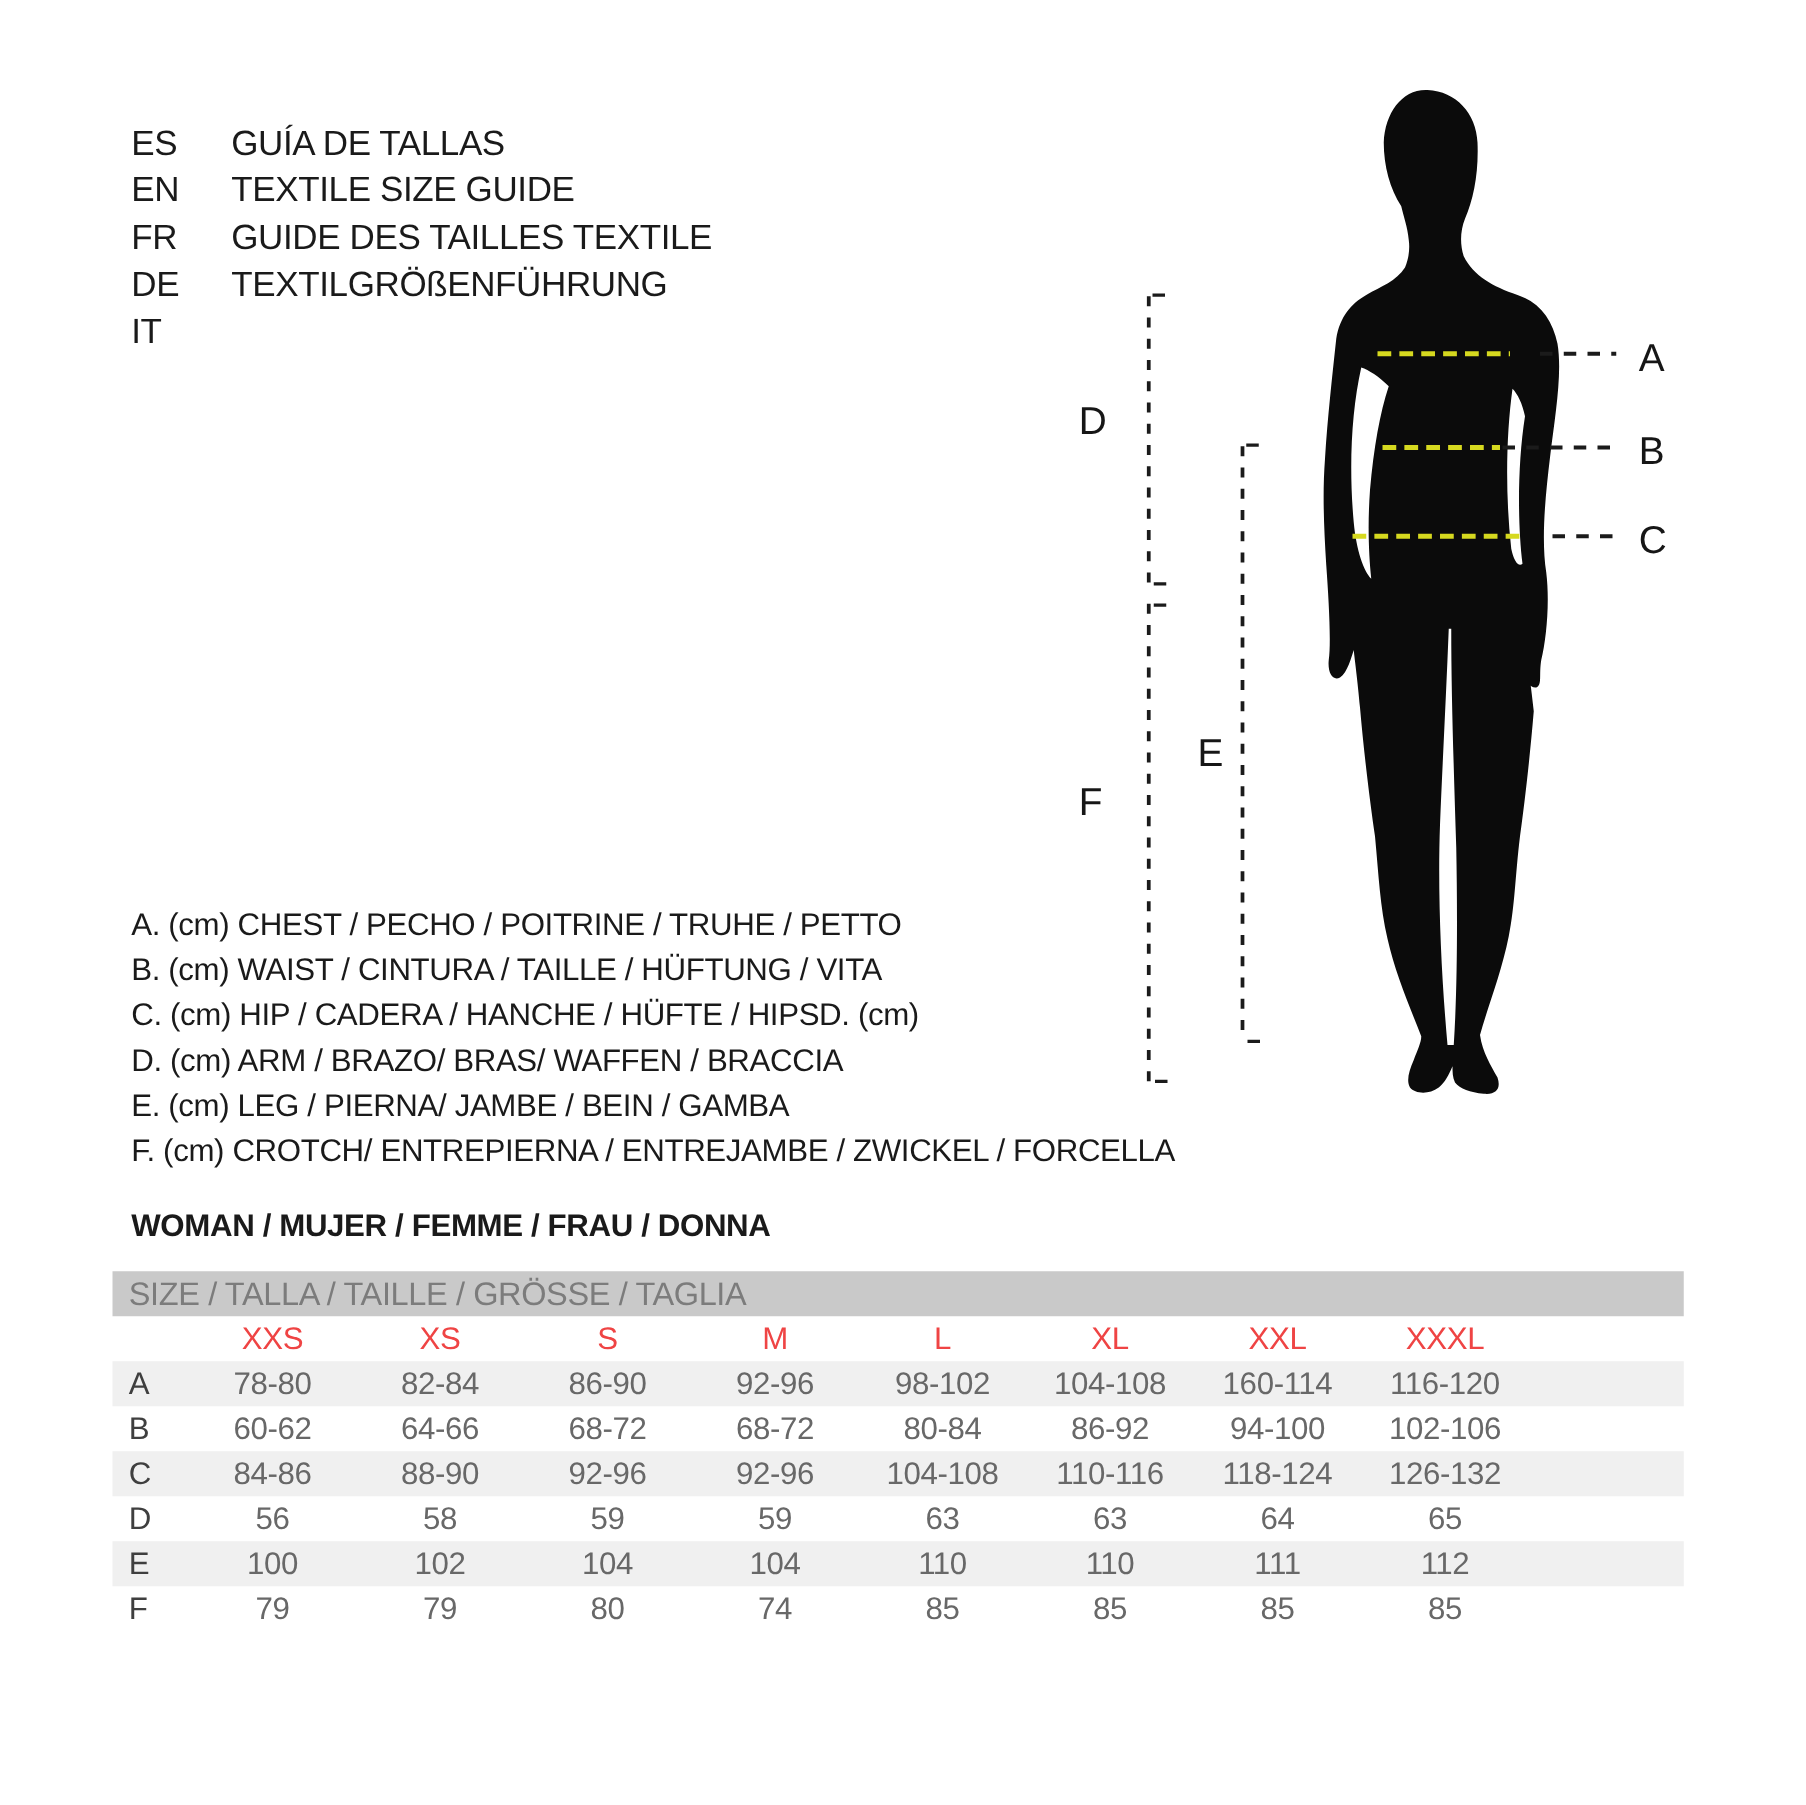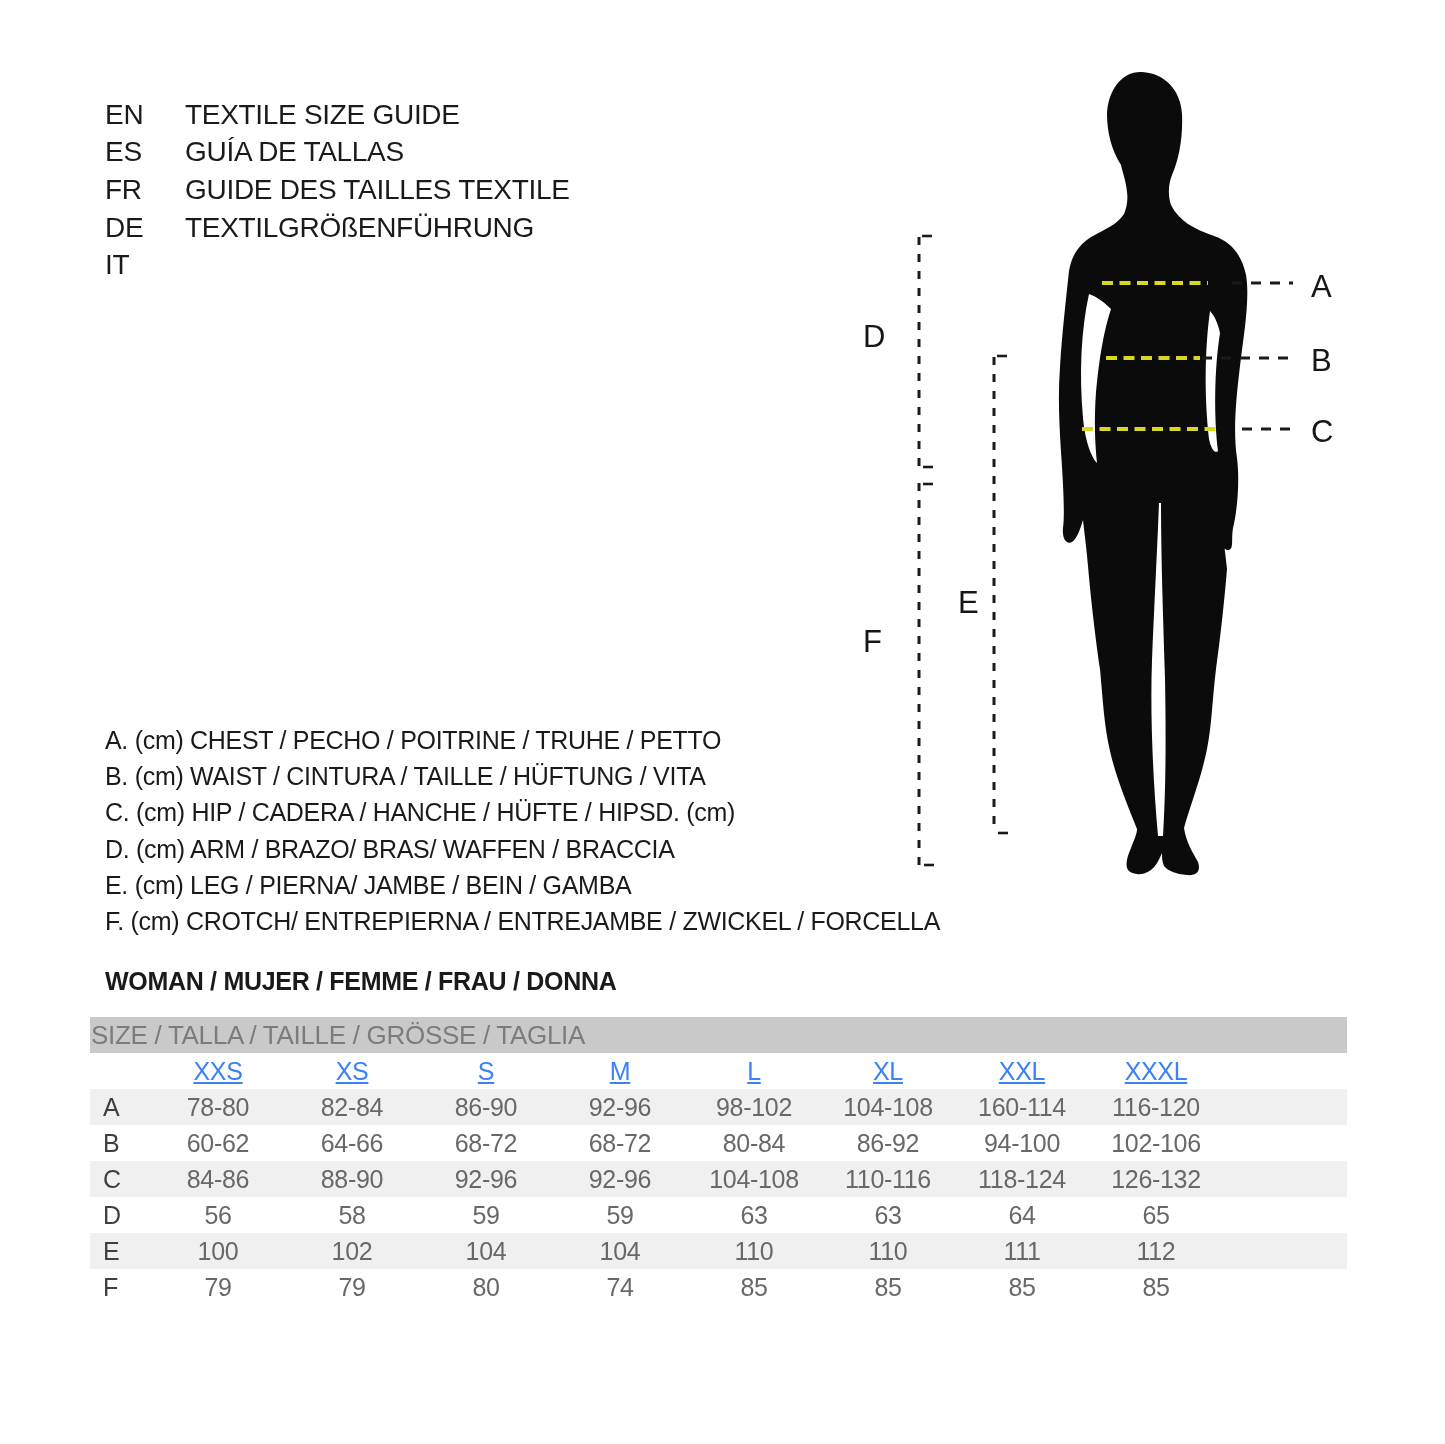--- a/index.html
+++ b/index.html
@@ -29,54 +29,54 @@
     position:absolute;left:105px;top:963px;
     font-size:25px;letter-spacing:-0.3px;height:36px;display:flex;align-items:center;font-weight:bold;
   }
   
   .size-table{
     position:absolute;left:90px;top:1017px;width:1257px;
     font-size:25px;letter-spacing:-0.3px;
   }
   .thead{
     height:36px;background:#c9c9c9;color:#7c7c7c;
-    display:flex;align-items:center;padding-left:1px;
+    display:flex;align-items:center;padding-left:13px;
     font-size:26px;
   }
   .trow{
     display:grid;
     grid-template-columns:61px repeat(8,134px) 1fr;
     height:36px;align-items:center;
     color:#686868;
   }
   .trow .cell{text-align:center;}
   .trow .label{text-align:left;padding-left:13px;color:#3f3f3f;}
   .trow.alt{background:#f0f0f0;}
-  .trow.sizes{color:#3b82f6;text-decoration:underline;}
+  .trow.sizes{color:#ef4444;}
   
   .figure{position:absolute;left:850px;top:60px;width:500px;height:880px;}
   .fig-label{
     font-family:"Liberation Sans", sans-serif;
     font-size:31px;fill:#161616;
   }
   .tick{stroke:#1b1b1b;stroke-width:2.6;}
 </style>
 </head>
 <body>
 
 <div class="canvas">
 
   <section class="title-block">
     <div class="t-row">
+      <span class="t-lang">ES</span>
+      <span class="t-title">GUÍA DE TALLAS</span>
+    </div>
+    <div class="t-row">
       <span class="t-lang">EN</span>
       <span class="t-title">TEXTILE SIZE GUIDE</span>
-    </div>
-    <div class="t-row">
-      <span class="t-lang">ES</span>
-      <span class="t-title">GUÍA DE TALLAS</span>
     </div>
     <div class="t-row">
       <span class="t-lang">FR</span>
       <span class="t-title">GUIDE DES TAILLES TEXTILE</span>
     </div>
     <div class="t-row">
       <span class="t-lang">DE</span>
       <span class="t-title">TEXTILGRÖßENFÜHRUNG</span>
     </div>
     <div class="t-row">

